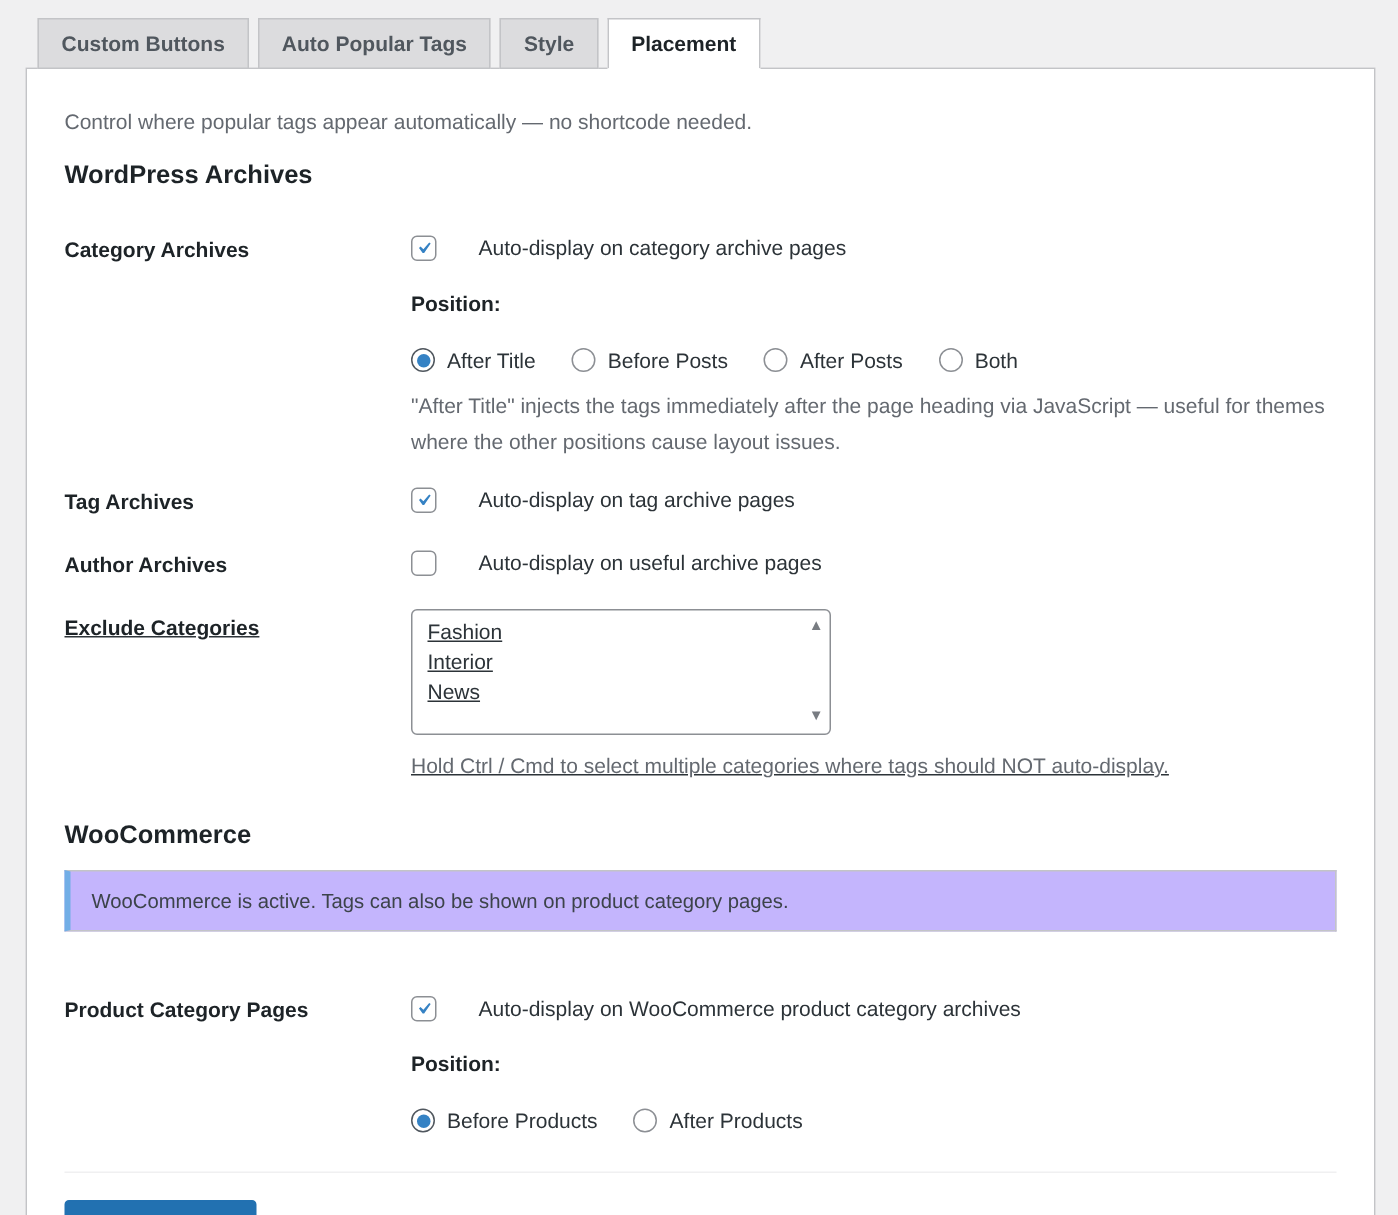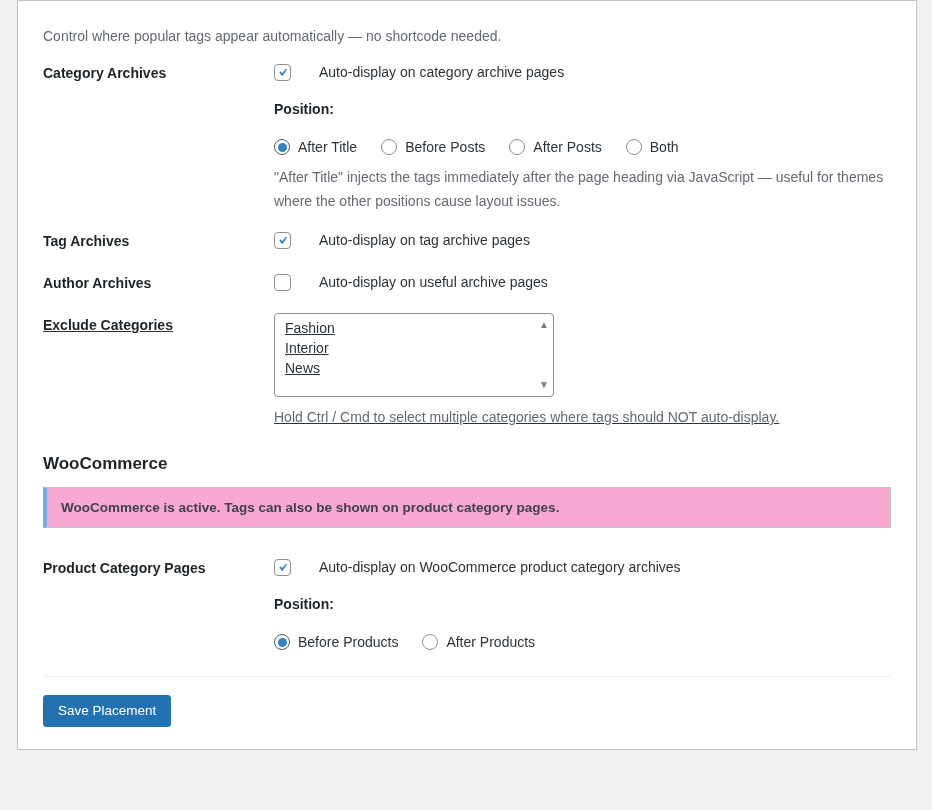--- a/index.html
+++ b/index.html
@@ -97,27 +97,26 @@
     overflow:hidden;
     padding:4px 0;
   }
   .listbox .opt { font-size:14px; line-height:20px; padding:0 10px; color:#2c3338; cursor:pointer; }
   .sb { position:absolute; right:4px; font-size:10px; color:#787c82; cursor:pointer; line-height:10px; }
   .sb.up { top:6px; }
   .sb.down { bottom:6px; }
 
   
   .notice {
-    background:#f9a8d4;
+    background:#c4b5fd;
     border:1px solid #c3c4c7;
     border-left:4px solid #72aee6;
     padding:12px 12px 12px 14px;
     font-size:13.5px; color:#3c434a;
-    margin-bottom:28px;
-    font-weight:bold;
+    margin-bottom:40px;
   }
 
   .divider { border:none; border-top:1px solid #f0f0f1; margin:24px 0 18px 0; }
 
   .save-btn {
     display:inline-block;
     background:#2271b1;
     border:1px solid #2271b1;
     border-radius:3px;
     color:#fff;
@@ -126,25 +125,32 @@
     padding:7px 14px;
     cursor:pointer;
     line-height:16px;
   }
 </style>
 </head>
 <body>
 
 <div class="wrap">
 
+  <div class="tabs">
+    <div class="tab">Custom Buttons</div>
+    <div class="tab">Auto Popular Tags</div>
+    <div class="tab">Style</div>
+    <div class="tab active">Placement</div>
+  </div>
 
   <div class="panel">
 
     <p class="intro">Control where popular tags appear automatically — no shortcode needed.</p>
 
+    <h2 class="section-heading">WordPress Archives</h2>
 
     
     <div class="row tight">
       <div class="row-label">Category Archives</div>
       <div class="row-control">
         <div class="check-line">
           <span class="checkbox checked">
             <svg viewBox="0 0 20 20">
                 <path d="M14.83 4.89l1.34.94-5.81 8.38H9.02L5.78 9.67l1.34-1.25 2.57 2.4z"></path>
               </svg>

